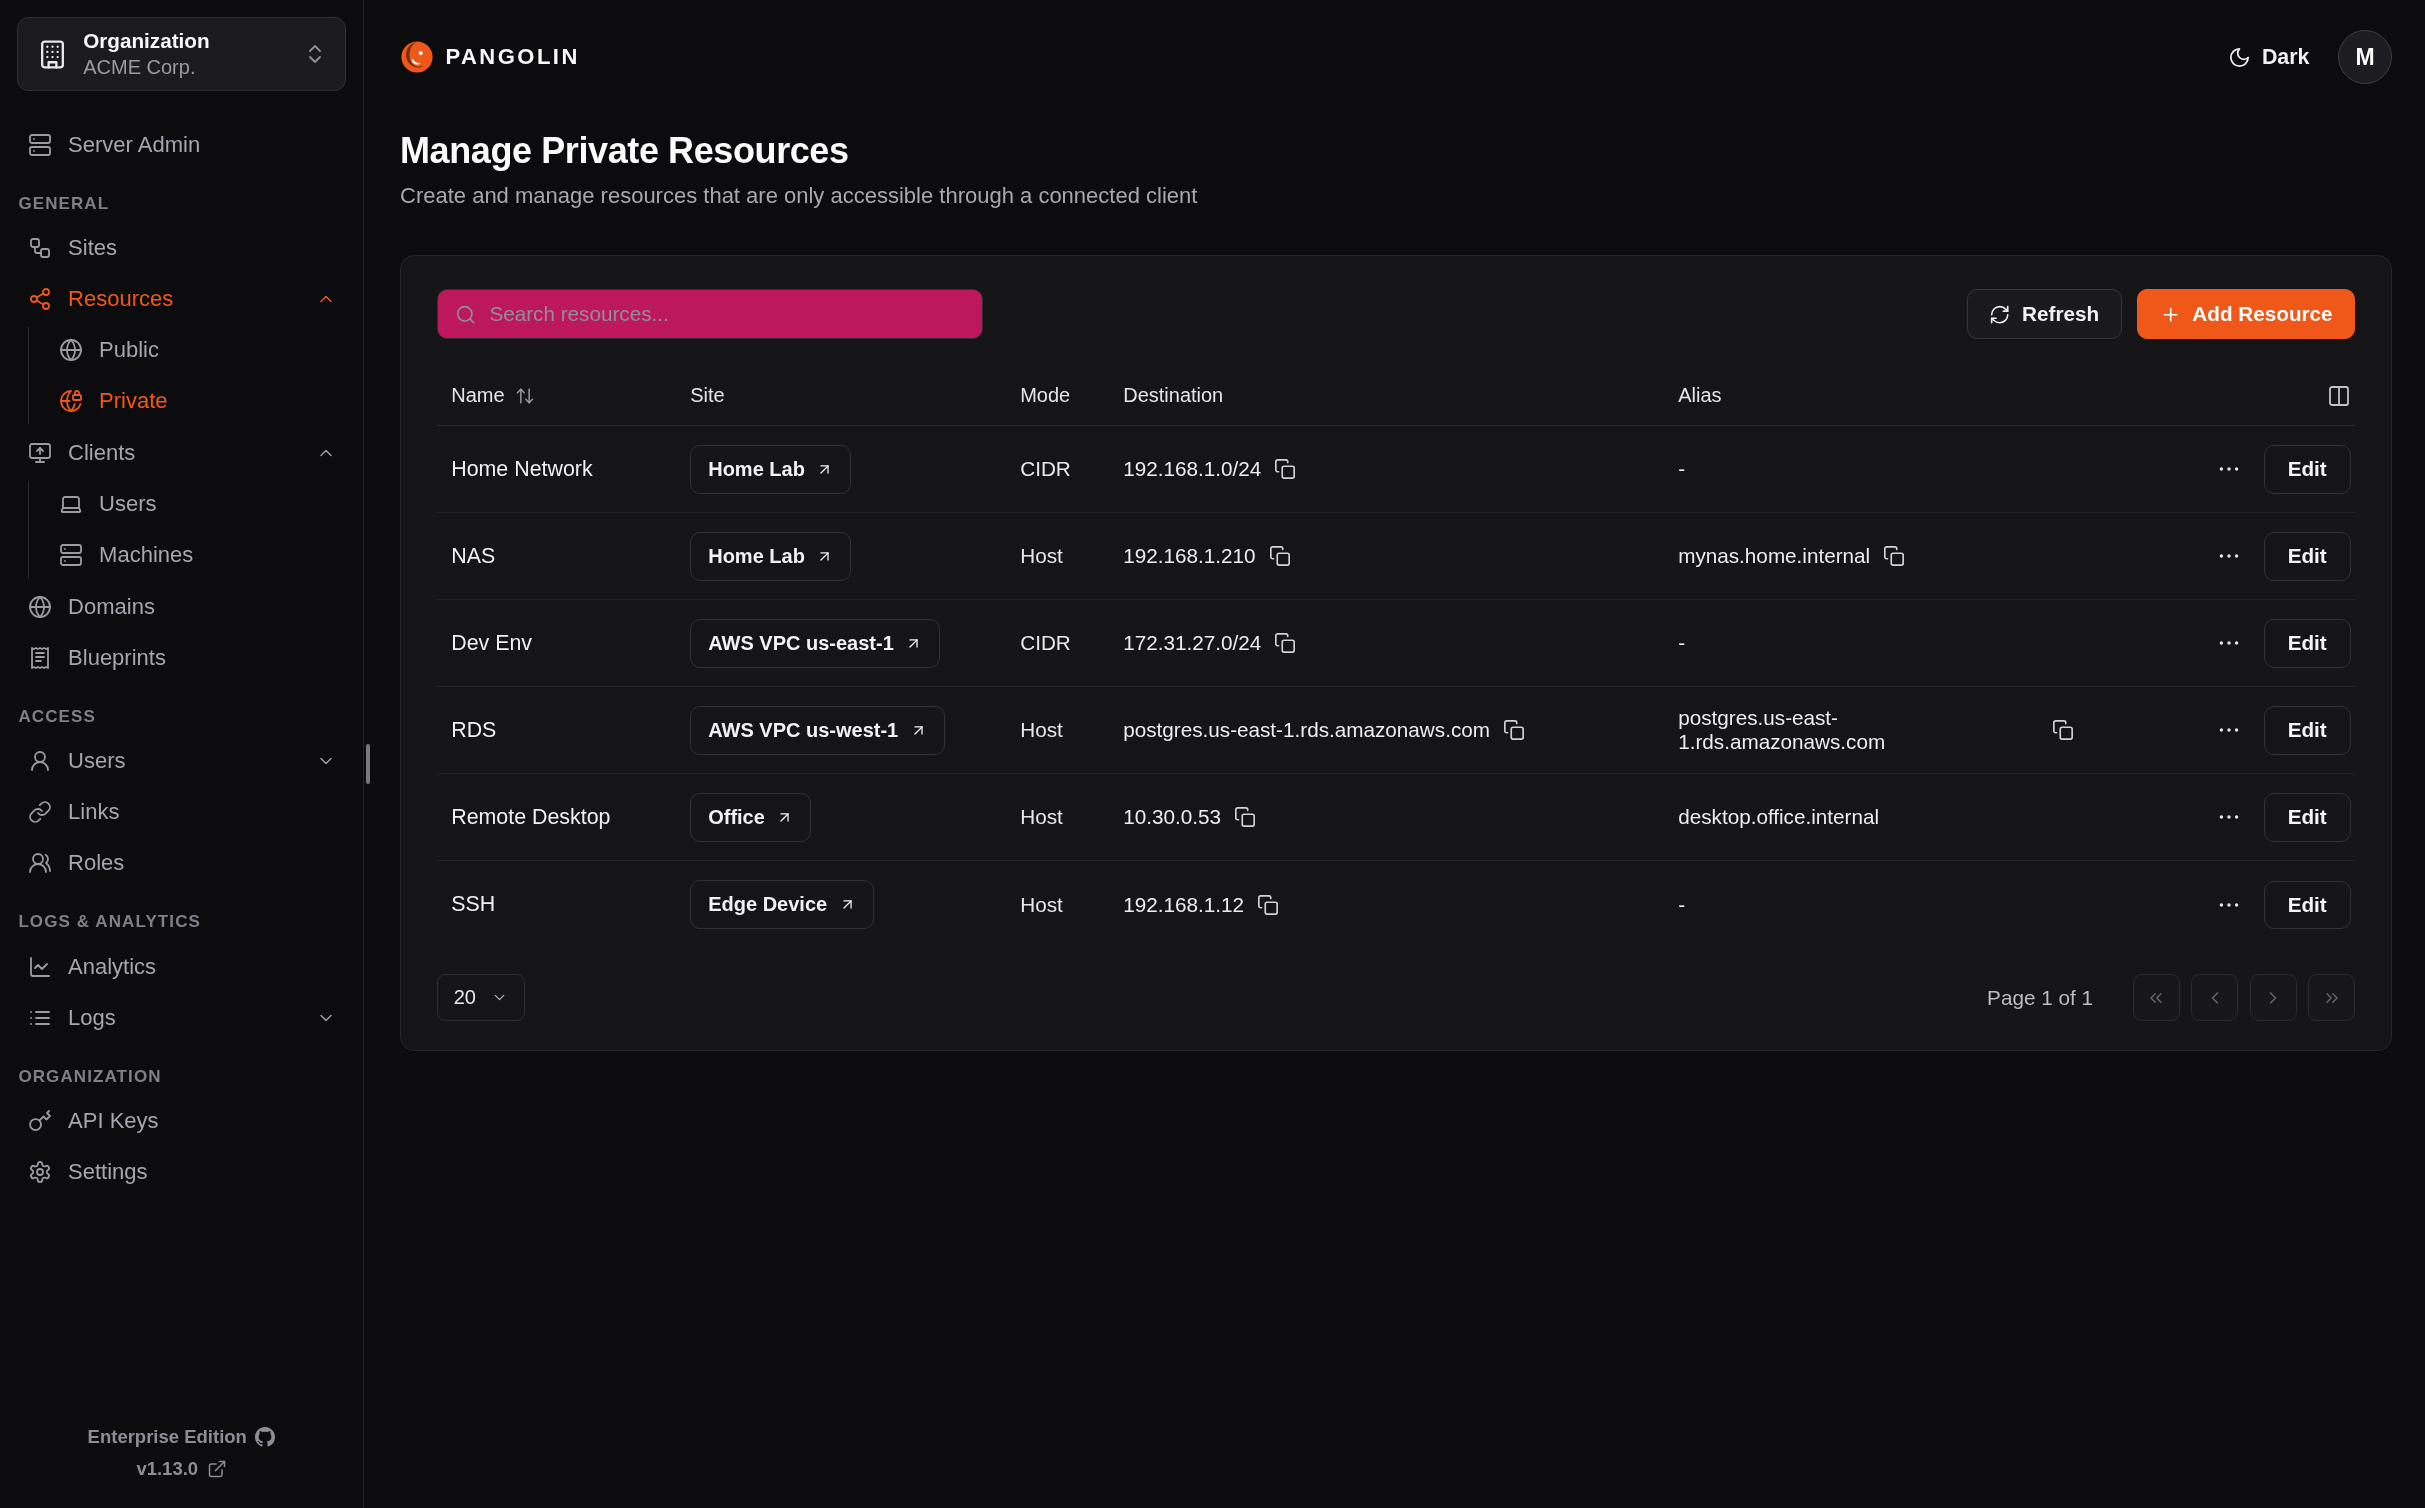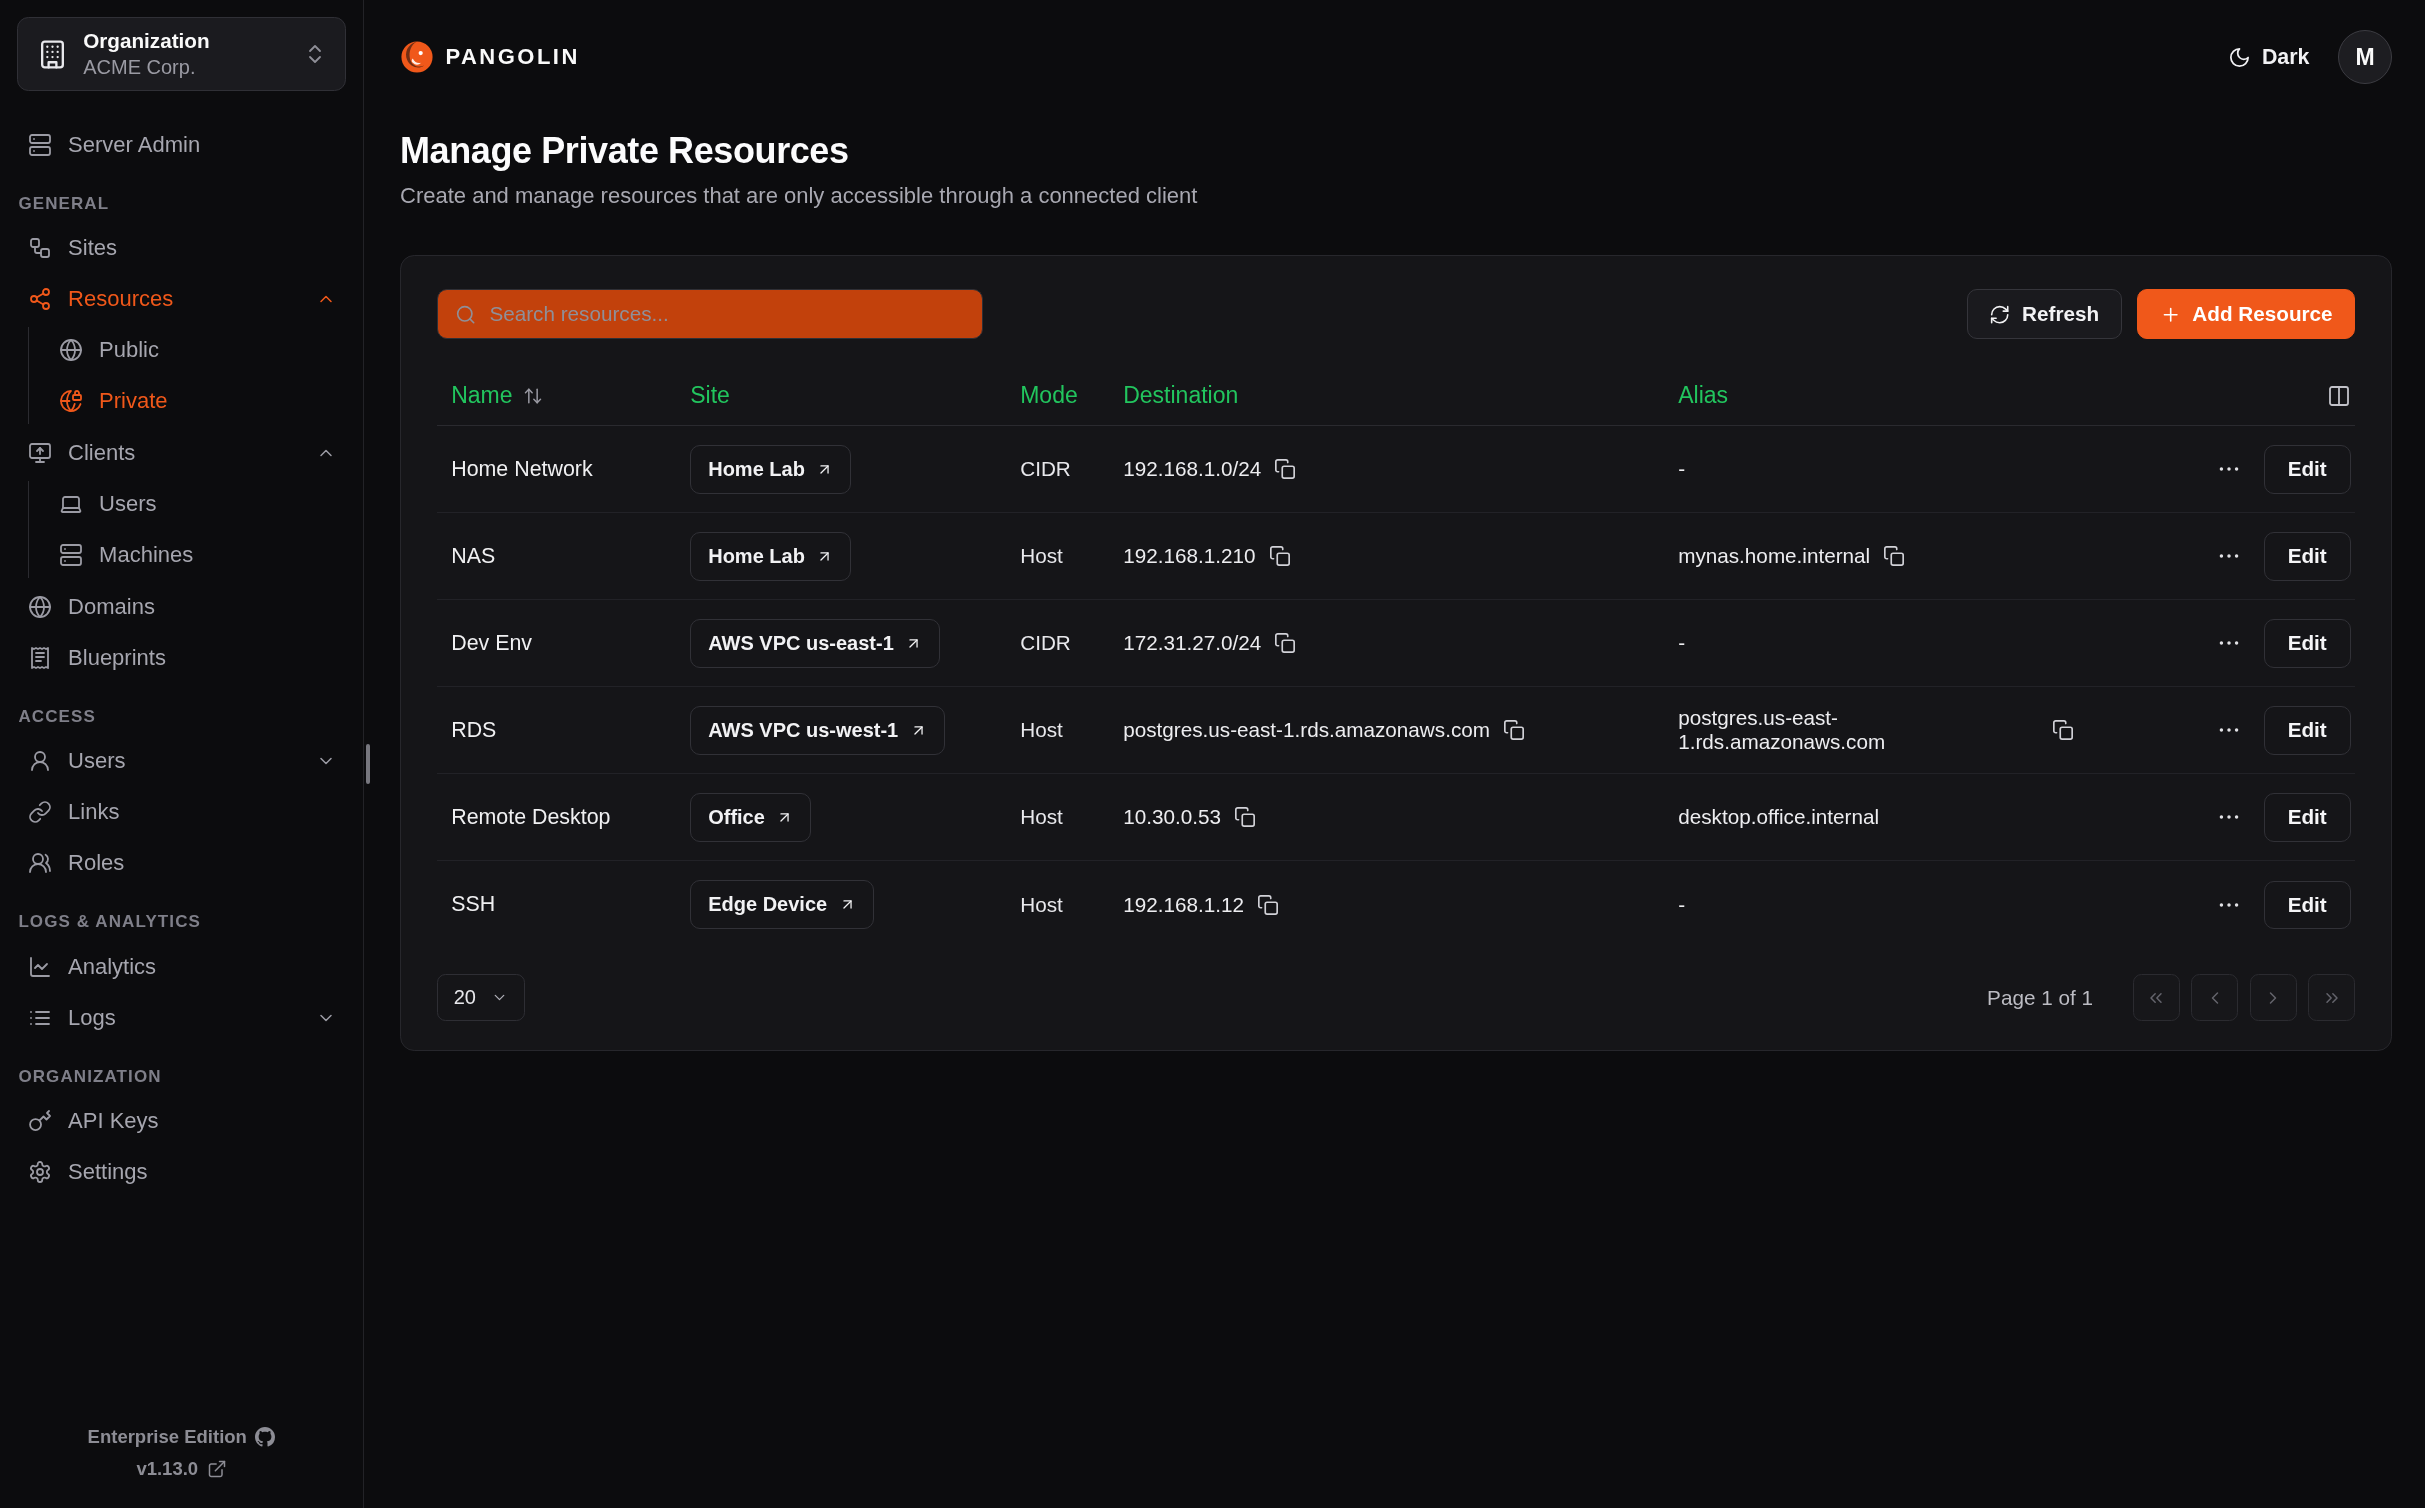--- a/index.html
+++ b/index.html
@@ -87,21 +87,21 @@
 
   .card {
     margin-top: 46px;
     background: #151518; border: 0.7px solid #27272c; border-radius: 14.2px;
     padding: 33px 36px 28.5px 36px;
   }
   .toolbar { display: flex; align-items: center; }
   .search-box {
     display: flex; align-items: center; gap: 13px;
     width: 546px; height: 50px; border: 0.7px solid #2f2f35; border-radius: 10px;
-    background: #c2410c; padding: 0 17px; justify-content: flex-end;
+    background: #be185d; padding: 0 17px; justify-content: flex-end;
   }
   .search-box svg { width: 21.4px; height: 21.4px; color: #8f8f98; flex: none; }
   .search-box input {
     background: transparent; border: none; outline: none;
     color: #e8e8ec; font-size: 20.7px; width: 100%;
     font-family: "Liberation Sans", sans-serif;
   }
   .search-box input::placeholder { color: #8f8f98; }
   .toolbar-right { margin-left: auto; display: flex; align-items: center; gap: 15.7px; }
   .btn {
@@ -116,21 +116,21 @@
 
   
   .table { margin-top: 27px; }
   .thead, .trow {
     display: grid;
     grid-template-columns: 239px 330px 103px 555px 413px 1fr;
     align-items: center;
     padding-left: 14.2px;
   }
   .thead {
-    height: 60px; color: #22c55e; font-size: 23px;
+    height: 60px; color: #e5e5e5; font-size: 20px;
     border-bottom: 0.7px solid #2a2a2f;
   }
   .th { display: flex; align-items: center; gap: 10px; }
   .th .sort-ico { width: 20px; height: 20px; color: #9a9aa3; cursor: pointer; }
   .th-actions { display: flex; justify-content: flex-end; padding-right: 4.3px; }
   .columns-btn { width: 24px; height: 24px; color: #c2c2c9; cursor: pointer; background: none; border: none; }
   .columns-btn svg { width: 24px; height: 24px; }
 
   .trow { height: 87px; border-bottom: 0.7px solid #222227; font-size: 20.7px; }
   .trow:last-child { border-bottom: none; }

